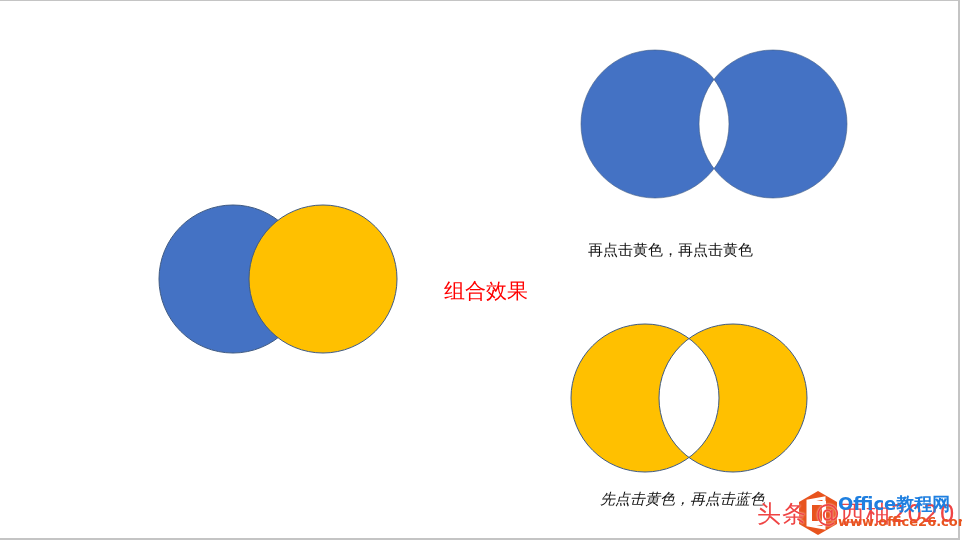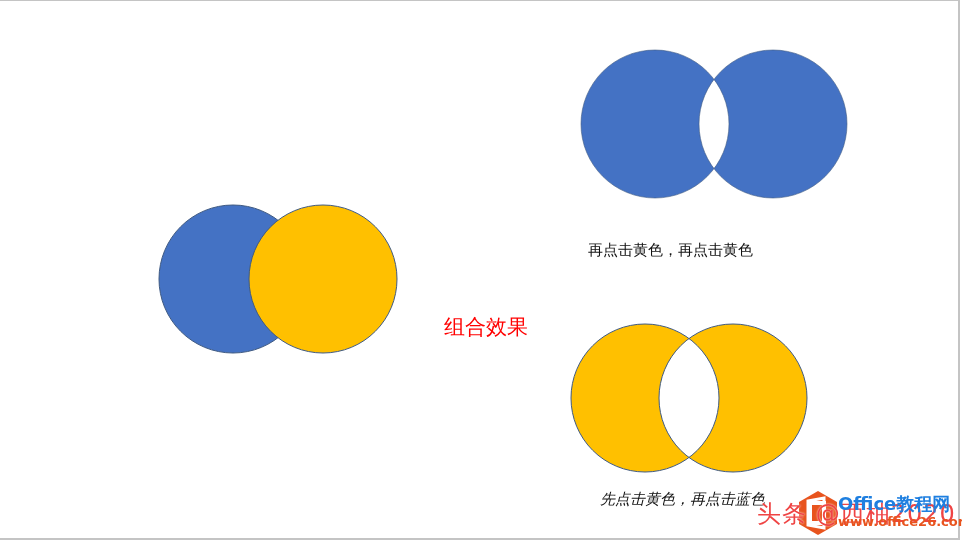--- a/index.html
+++ b/index.html
@@ -2,21 +2,21 @@
 <html><head>
 <meta charset="utf-8">
 <style>
   html, body { margin: 0; padding: 0; background: #ffffff; }
   body { width: 962px; height: 542px; position: relative; overflow: hidden;
          font-family: "DejaVu Sans", "Liberation Sans", sans-serif; }
   .frame { position: absolute; left: 0; top: 0; width: 960px; height: 540px;
            border-top: 1px solid #c4c4c4; border-right: 2px solid #c4c4c4; border-bottom: 2px solid #c4c4c4; box-sizing: border-box; }
   svg.shapes { position: absolute; left: 0; top: 0; }
   .label { position: absolute; font-size: 15px; color: #111; white-space: nowrap; }
-  .title { position: absolute; font-size: 21px; white-space: nowrap; margin-top: 36px; }
+  .title { position: absolute; font-size: 21px; white-space: nowrap; }
   .wm-toutiao { position: absolute; left: 757px; top: 498px; font-size: 24px; color: #ef4444; letter-spacing: 1px;
                 text-shadow: 0 0 2px #fff; white-space: nowrap; }
   .wm-site-title { position: absolute; left: 838px; top: 492px; font-size: 18px; font-weight: bold; white-space: nowrap; text-align: right; }
   .wm-site-url { position: absolute; left: 838px; top: 514px; font-size: 13px; font-weight: bold; white-space: nowrap; }
 </style>
 </head>
 <body>
 
 <div class="frame"></div>
 

